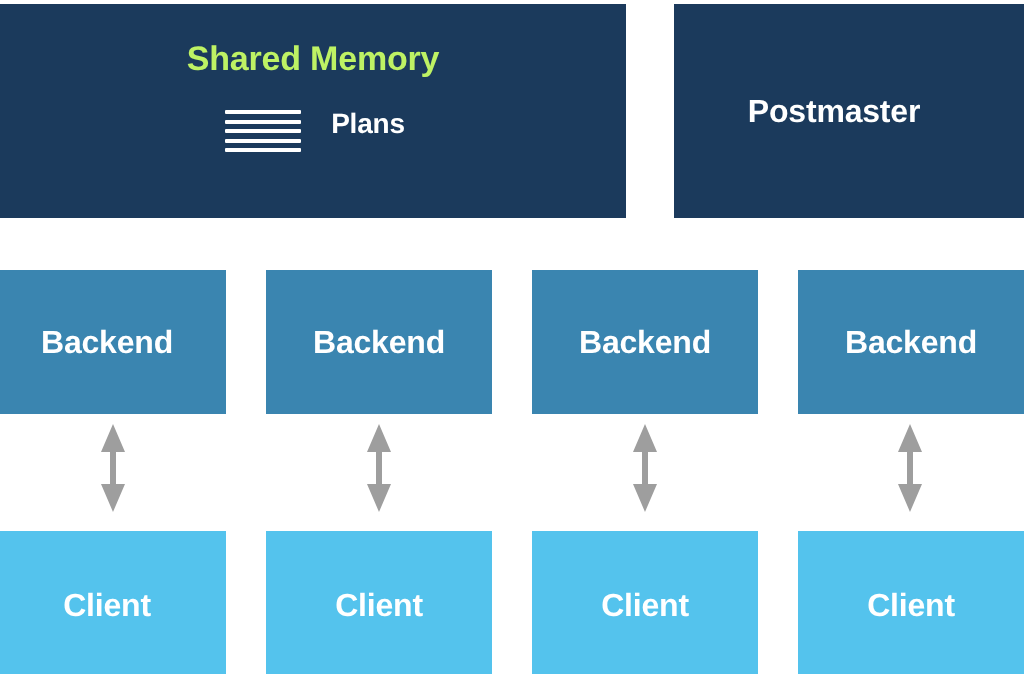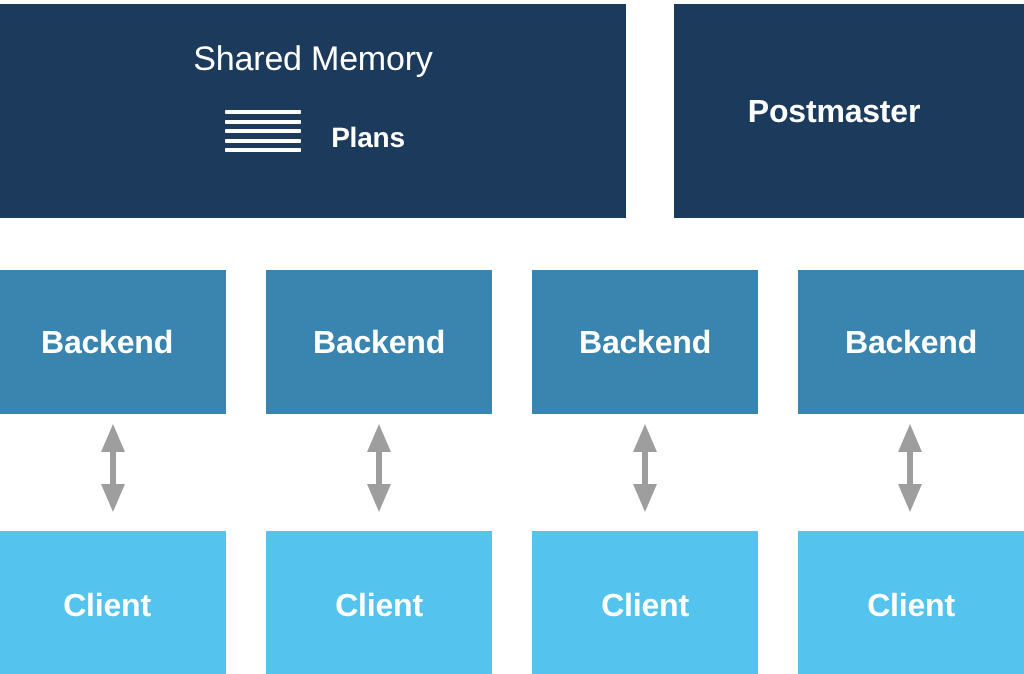--- a/index.html
+++ b/index.html
@@ -40,27 +40,27 @@
     height: 214px;
     background: #1b3a5c;
     flex-direction: column;
     justify-content: flex-start;
     align-items: center;
     padding-top: 38px;
   }
   .shared-memory-title {
     font-size: 34px;
     line-height: 1;
-    color: #ffffff;
-    font-weight: normal;
+    color: #bef264;
+    font-weight: bold;
     margin-left: 6px;
   }
   .plans-row {
     display: flex;
-    align-items: flex-end;
+    align-items: flex-start;
     margin-top: 34px;
     margin-left: 10px;
   }
   .plans-icon {
     display: flex;
     flex-direction: column;
     justify-content: space-between;
     width: 76px;
     height: 42px;
     margin-right: 30px;

